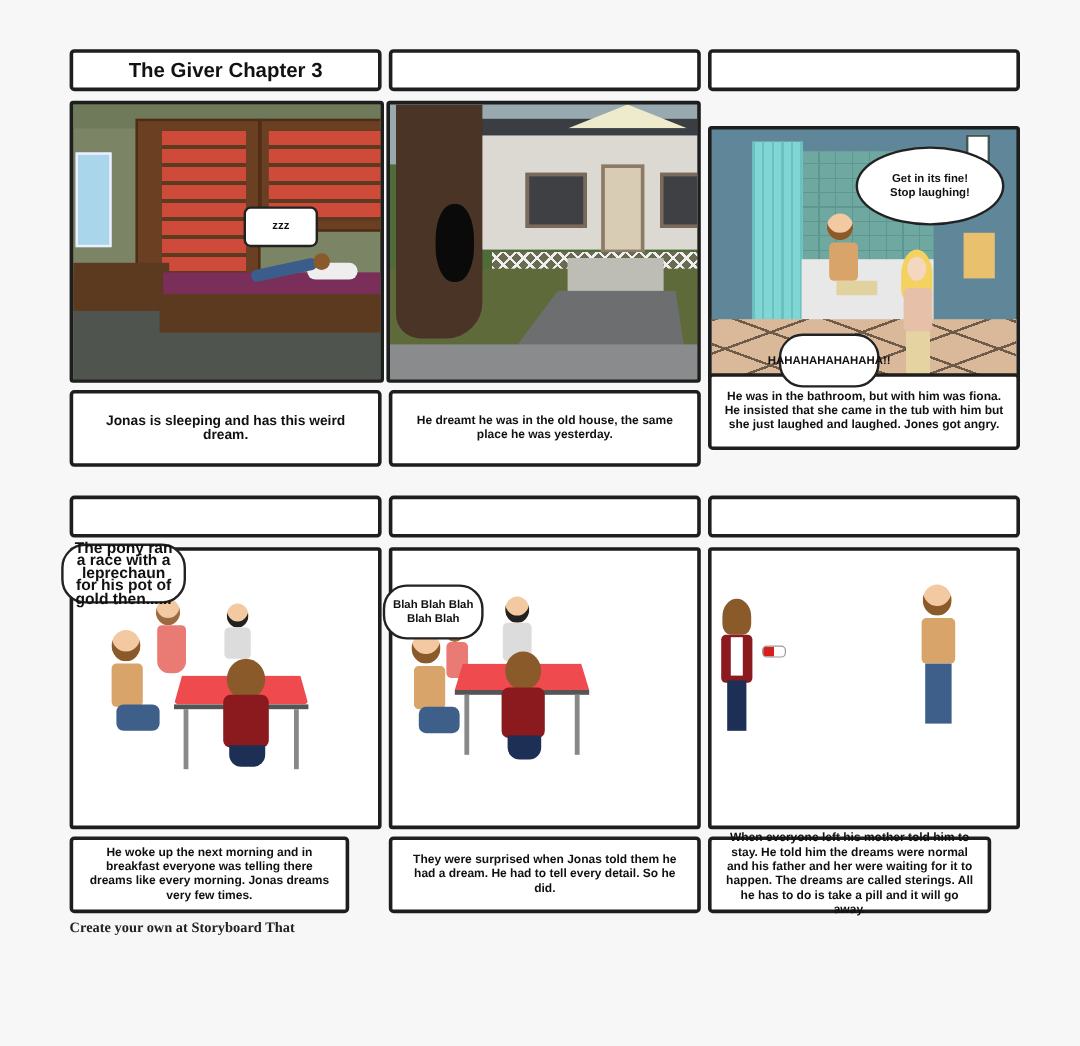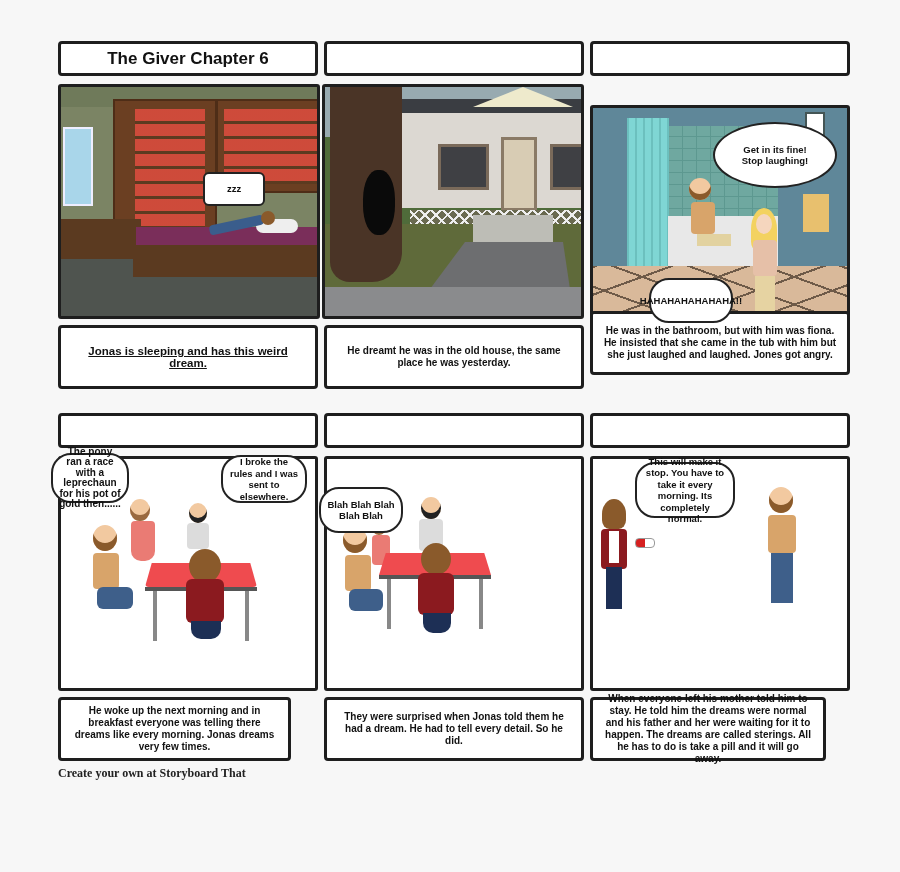--- a/index.html
+++ b/index.html
@@ -13,21 +13,21 @@
       position: absolute;
       background: #fff;
       border: 3px solid #1e1e1e;
       border-radius: 4px;
       box-sizing: border-box;
       display: flex; align-items: center; justify-content: center;
       text-align: center;
     }
     .title { height: 35px; font-weight: bold; font-size: 17px; color: #111; }
     .desc { height: 64px; font-weight: bold; font-size: 10px; line-height: 12px; color: #111; padding: 0 10px; }
-    .desc.big { font-size: 11.5px; text-decoration: underline; }
+    .desc.big { font-size: 11.5px; }
     .scene {
       position: absolute; height: 235px; box-sizing: border-box;
       border: 3px solid #1e1e1e; border-radius: 3px; overflow: hidden;
     }
     .scene.white { background: #fff; overflow: visible; }
     .bubble {
       position: absolute; background: #fff;
       border: 2px solid #222; border-radius: 20px;
       font-weight: bold; font-size: 9.5px; line-height: 11.5px;
       color: #111; text-align: center; box-sizing: border-box;
@@ -40,21 +40,21 @@
       font-family: "Liberation Serif", "DejaVu Serif", serif;
       font-weight: bold; font-size: 12px; color: #222;
     }
     
     .abs { position: absolute; }
   </style>
 </head>
 <body>
 
 <div class="box title" style="left:58px;top:41px;width:260px;">
-  <span>The Giver Chapter 6</span>
+  <span>The Giver Chapter 3</span>
 </div>
 <div class="box title" style="left:324px;top:41px;width:260px;">
   <span></span>
 </div>
 <div class="box title" style="left:590px;top:41px;width:260px;">
   <span></span>
 </div>
 
 <div class="scene" style="left:58px;top:84px;width:262px;background:#7b8464;padding-left:36px;">
   <div class="abs" style="left:0;top:0;width:262px;height:20px;background:#6f7a5a;"></div>
@@ -152,25 +152,22 @@
 
   <div class="abs" style="left:84px;top:104px;width:112px;height:24px;background:#ef4b4f;border-radius:4px;clip-path:polygon(6% 0,94% 0,100% 100%,0 100%);"></div>
   <div class="abs" style="left:84px;top:128px;width:112px;height:4px;background:#555;"></div>
   <div class="abs" style="left:92px;top:132px;width:4px;height:50px;background:#888;"></div>
   <div class="abs" style="left:184px;top:132px;width:4px;height:50px;background:#888;"></div>
 
   <div class="abs" style="left:128px;top:90px;width:32px;height:34px;border-radius:50%;background:#8a5a2b;"></div>
   <div class="abs" style="left:125px;top:120px;width:38px;height:44px;background:#8b1a1f;border-radius:6px;"></div>
   <div class="abs" style="left:130px;top:162px;width:30px;height:18px;background:#1d2f55;border-radius:0 0 10px 10px;"></div>
 
-  <div class="bubble" style="left:-10px;top:-6px;width:78px;height:50px;font-size:10px;line-height:10.5px;">
+  <div class="bubble" style="left:-10px;top:-6px;width:104px;height:50px;font-size:13px;line-height:10.5px;">
     <span>The pony ran a race with a leprechaun for his pot of gold then......</span>
-  </div>
-  <div class="bubble" style="left:160px;top:-4px;width:86px;height:48px;">
-    <span>I broke the rules and I was sent to elsewhere.</span>
   </div>
 </div>
 
 <div class="scene white" style="left:324px;top:456px;width:260px;">
   <div class="abs" style="left:16px;top:68px;width:24px;height:26px;border-radius:50%;background:#f2c9a0;box-shadow:0 -8px 0 #8a5a2b inset;"></div>
   <div class="abs" style="left:18px;top:96px;width:26px;height:36px;background:#d8a46a;border-radius:4px;"></div>
   <div class="abs" style="left:22px;top:130px;width:34px;height:22px;background:#3e5f8a;border-radius:6px;"></div>
   <div class="abs" style="left:44px;top:58px;width:16px;height:18px;border-radius:50%;background:#f2c9a0;box-shadow:0 -5px 0 #9a6a40 inset;"></div>
   <div class="abs" style="left:45px;top:76px;width:18px;height:30px;background:#ea7b74;border-radius:4px;"></div>
   <div class="abs" style="left:94px;top:38px;width:20px;height:22px;border-radius:50%;background:#f2c9a0;box-shadow:0 -6px 0 #222 inset;"></div>
@@ -191,23 +188,20 @@
 
   <div class="abs" style="left:9px;top:40px;width:24px;height:30px;border-radius:50% 50% 30% 30%;background:#8a5a2b;"></div>
   <div class="abs" style="left:8px;top:70px;width:26px;height:40px;background:#8b1a1f;border-radius:4px;"></div>
   <div class="abs" style="left:16px;top:72px;width:10px;height:32px;background:#fff;"></div>
   <div class="abs" style="left:13px;top:108px;width:16px;height:42px;background:#1d2f55;"></div>
   <div class="abs" style="left:42px;top:79px;width:18px;height:8px;border-radius:4px;background:linear-gradient(90deg,#d62020 50%,#fff 50%);border:1px solid #999;"></div>
 
   <div class="abs" style="left:176px;top:28px;width:24px;height:26px;border-radius:50%;background:#f2c9a0;box-shadow:0 -8px 0 #8a5a2b inset;"></div>
   <div class="abs" style="left:175px;top:56px;width:28px;height:38px;background:#d8a46a;border-radius:4px;"></div>
   <div class="abs" style="left:178px;top:94px;width:22px;height:50px;background:#3e5f8a;"></div>
-  <div class="bubble" style="left:42px;top:3px;width:100px;height:56px;">
-    <span>This will make it stop. You have to take it every morning. Its completely normal.</span>
-  </div>
 </div>
 
 <div class="box desc" style="left:58px;top:697px;width:233px;">
   <span>He woke up the next morning and in breakfast everyone was telling there dreams like every morning. Jonas dreams very few times.</span>
 </div>
 <div class="box desc" style="left:324px;top:697px;width:260px;">
   <span>They were surprised when Jonas told them he had a dream. He had to tell every detail. So he did.</span>
 </div>
 <div class="box desc" style="left:590px;top:697px;width:236px;">
   <span>When everyone left his mother told him to stay. He told him the dreams were normal and his father and her were waiting for it to happen. The dreams are called sterings. All he has to do is take a pill and it will go away.</span>

